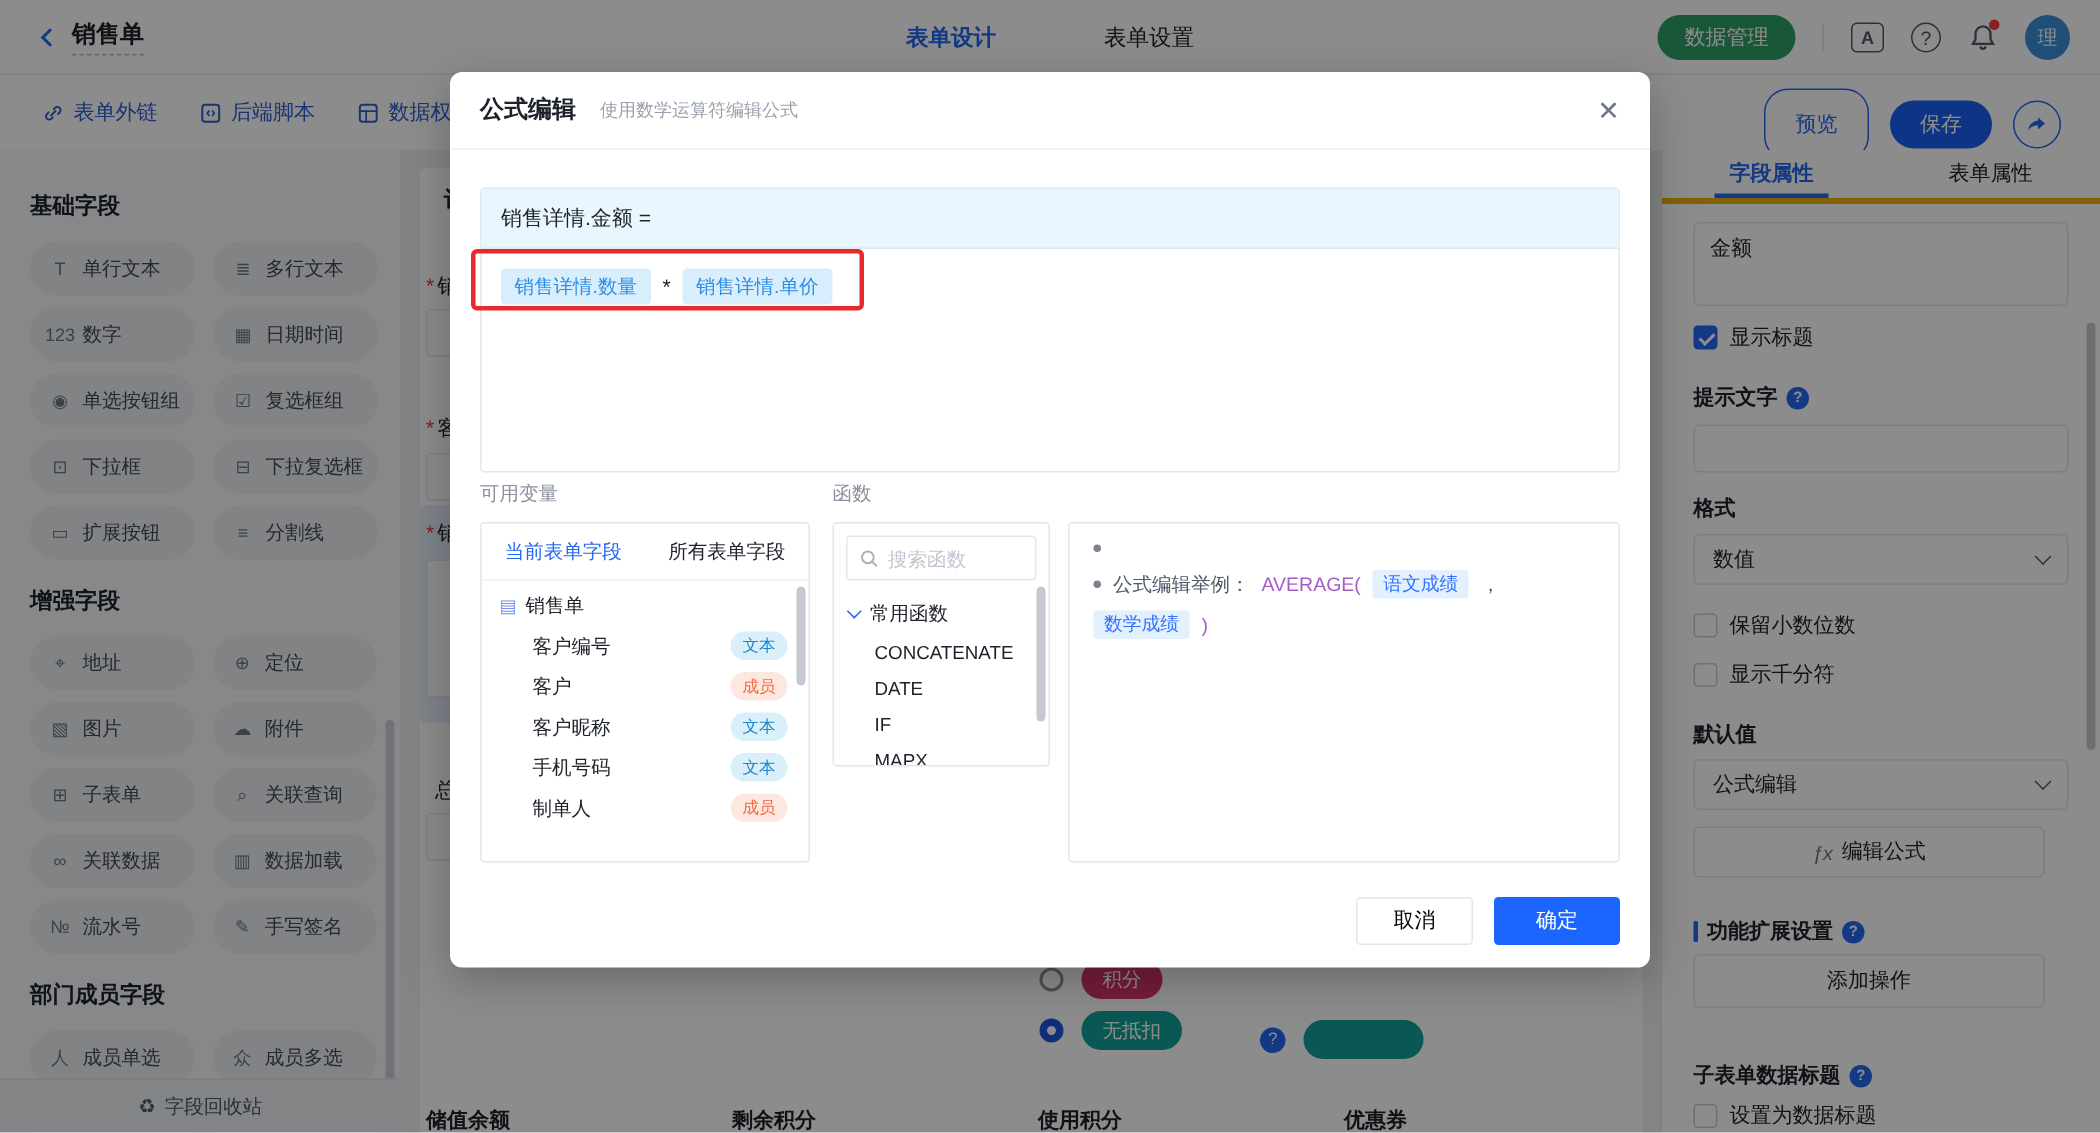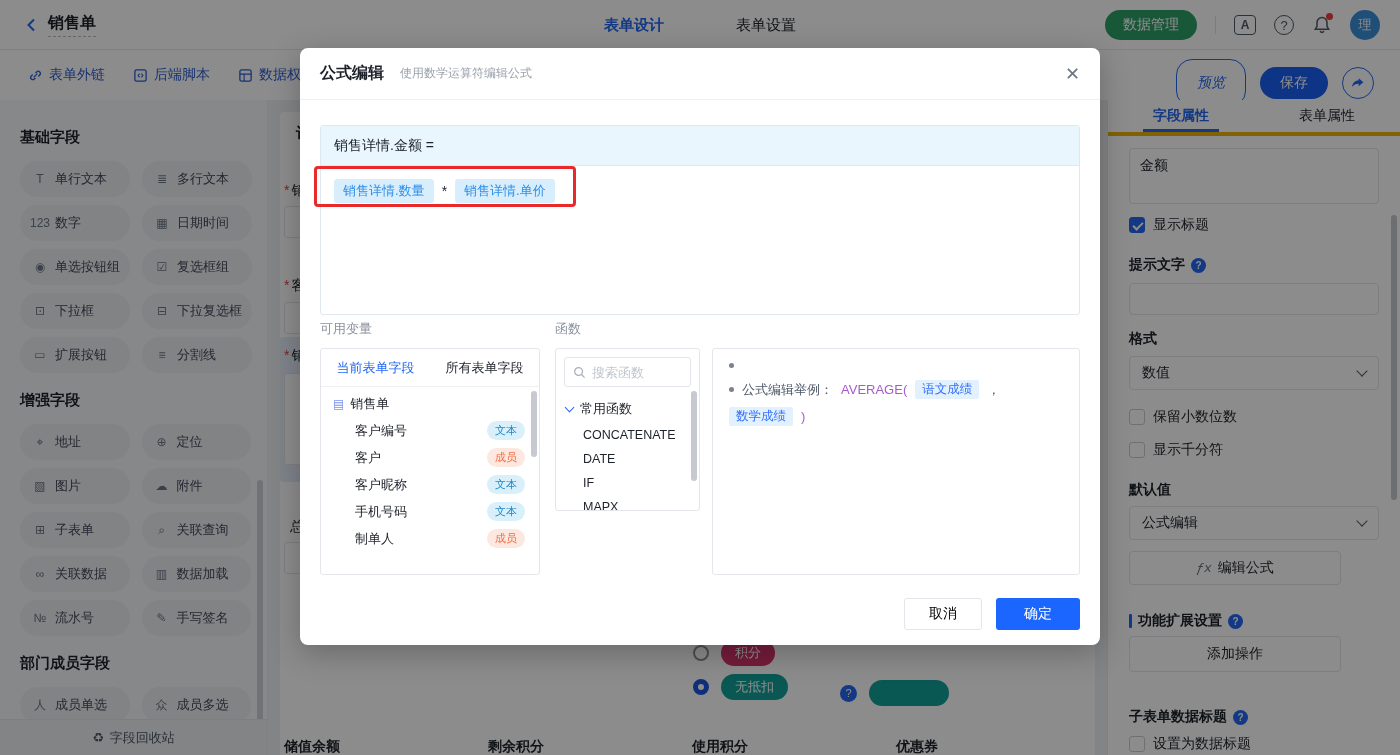--- a/index.html
+++ b/index.html
@@ -23,21 +23,21 @@
   .icon-bell { position:relative; cursor:pointer; display:flex; }
   .icon-bell svg { width:20px; height:20px; }
   .bell-dot { position:absolute; right:-1px; top:-2px; width:7px; height:7px; background:#f23c3c; border-radius:50%; }
   .avatar { width:30px; height:30px; border-radius:50%; background:#3a8fd9; color:#fff; font-size:13px; display:flex; align-items:center; justify-content:center; cursor:pointer; }
 
   
   .toolbar { position:absolute; left:0; top:50px; width:1400px; height:50px; background:#fff; display:flex; align-items:center; }
   .tb-link { display:flex; align-items:center; gap:6px; color:#2e5fd0; font-size:14px; margin-left:28px; cursor:pointer; }
   .tb-link svg { width:15px; height:15px; }
   .tb-right { position:absolute; right:26px; top:9px; display:flex; align-items:center; gap:14px; }
-  .btn-ghost { height:48px; padding:0 20px; border:1px solid #2468f2; color:#2468f2; background:#fff; border-radius:16px; font-size:14px; cursor:pointer;font-style:italic; }
+  .btn-ghost { height:48px; padding:0 20px; border:1px solid #2468f2; color:#2468f2; background:#fff; border-radius:16px; font-size:14px; cursor:pointer; }
   .btn-primary { height:32px; padding:0 20px; border:none; color:#fff; background:#1b62f2; border-radius:16px; font-size:14px; cursor:pointer; }
   .btn-share { width:32px; height:32px; border:1px solid #2468f2; border-radius:50%; background:#fff; display:flex; align-items:center; justify-content:center; cursor:pointer; }
   .btn-share svg { width:16px; height:16px; fill:#2468f2; }
 
   
   .sidebar { position:absolute; left:0; top:100px; width:268px; height:655px; background:#f6f7f9; border-right:1px solid #e9e9ec; overflow:hidden; }
   .sb-inner { padding:18px 16px 0 20px; }
   .sec-title { font-size:15px; font-weight:bold; margin:10px 0 14px 0; }
   .pill-grid { display:grid; grid-template-columns:1fr 1fr; gap:8px 12px; margin-bottom:18px; }
   .pill { height:36px; border-radius:18px; background:#eceef1; display:flex; align-items:center; padding:0 10px; cursor:grab; }
@@ -72,21 +72,21 @@
   .textbox { border:1px solid #e5e6eb; border-radius:4px; background:#fff; font-size:14px; padding:8px 10px; }
   .p-label { font-size:14px; font-weight:bold; display:flex; align-items:center; gap:6px; }
   .q-ic { width:15px; height:15px; border-radius:50%; background:#2468f2; color:#fff; font-size:10px; display:flex; align-items:center; justify-content:center; }
   .p-input { height:32px; border:1px solid #e5e6eb; border-radius:4px; width:250px; background:#fff; font-size:14px; padding:0 10px; }
   .p-select { height:34px; border:1px solid #e5e6eb; border-radius:4px; display:flex; align-items:center; justify-content:space-between; padding:0 12px; font-size:14px; cursor:pointer; background:#fff; }
   .chev { width:8px; height:8px; border-right:1.6px solid #4e5969; border-bottom:1.6px solid #4e5969; transform:rotate(45deg); margin-top:-4px; }
   .chk-row { display:flex; align-items:center; gap:8px; font-size:14px;text-align:right; }
   .chk { width:16px; height:16px; border:1px solid #c9cdd4; border-radius:3px; background:#fff; flex:none; position:relative; cursor:pointer; }
   .chk.on { background:#2468f2; border-color:#2468f2; }
   .chk.on::after { content:""; position:absolute; left:5px; top:1.5px; width:4px; height:8px; border-right:2px solid #fff; border-bottom:2px solid #fff; transform:rotate(45deg); }
-  .p-btn { width:212px; height:34px; border:1px solid #e5e6eb; border-radius:4px; background:#fff; font-size:14px; color:#1d2129; cursor:pointer; display:flex; align-items:center; justify-content:center; gap:6px;font-family:Liberation Mono, monospace; }
+  .p-btn { width:234px; height:34px; border:1px solid #e5e6eb; border-radius:4px; background:#fff; font-size:14px; color:#1d2129; cursor:pointer; display:flex; align-items:center; justify-content:center; gap:6px; }
   .p-hdr { font-size:14px; font-weight:bold; display:flex; align-items:center; gap:6px; }
   .p-hdr .bar { width:3px; height:14px; background:#2468f2; border-radius:1px; }
   .props-scroll { position:absolute; right:3px; top:115px; width:6px; height:285px; background:#c6c9cf; border-radius:3px; }
   .fx { font-style:italic; color:#6b7785; font-size:13px; }
 
   
   .dim { position:absolute; inset:0; background:rgba(0,0,0,0.45); z-index:50; }
 
   
   .modal { position:absolute; left:300px; top:48px; width:800px; height:597px; background:#fff; border-radius:8px; box-shadow:0 8px 30px rgba(0,0,0,.25); z-index:100; }

